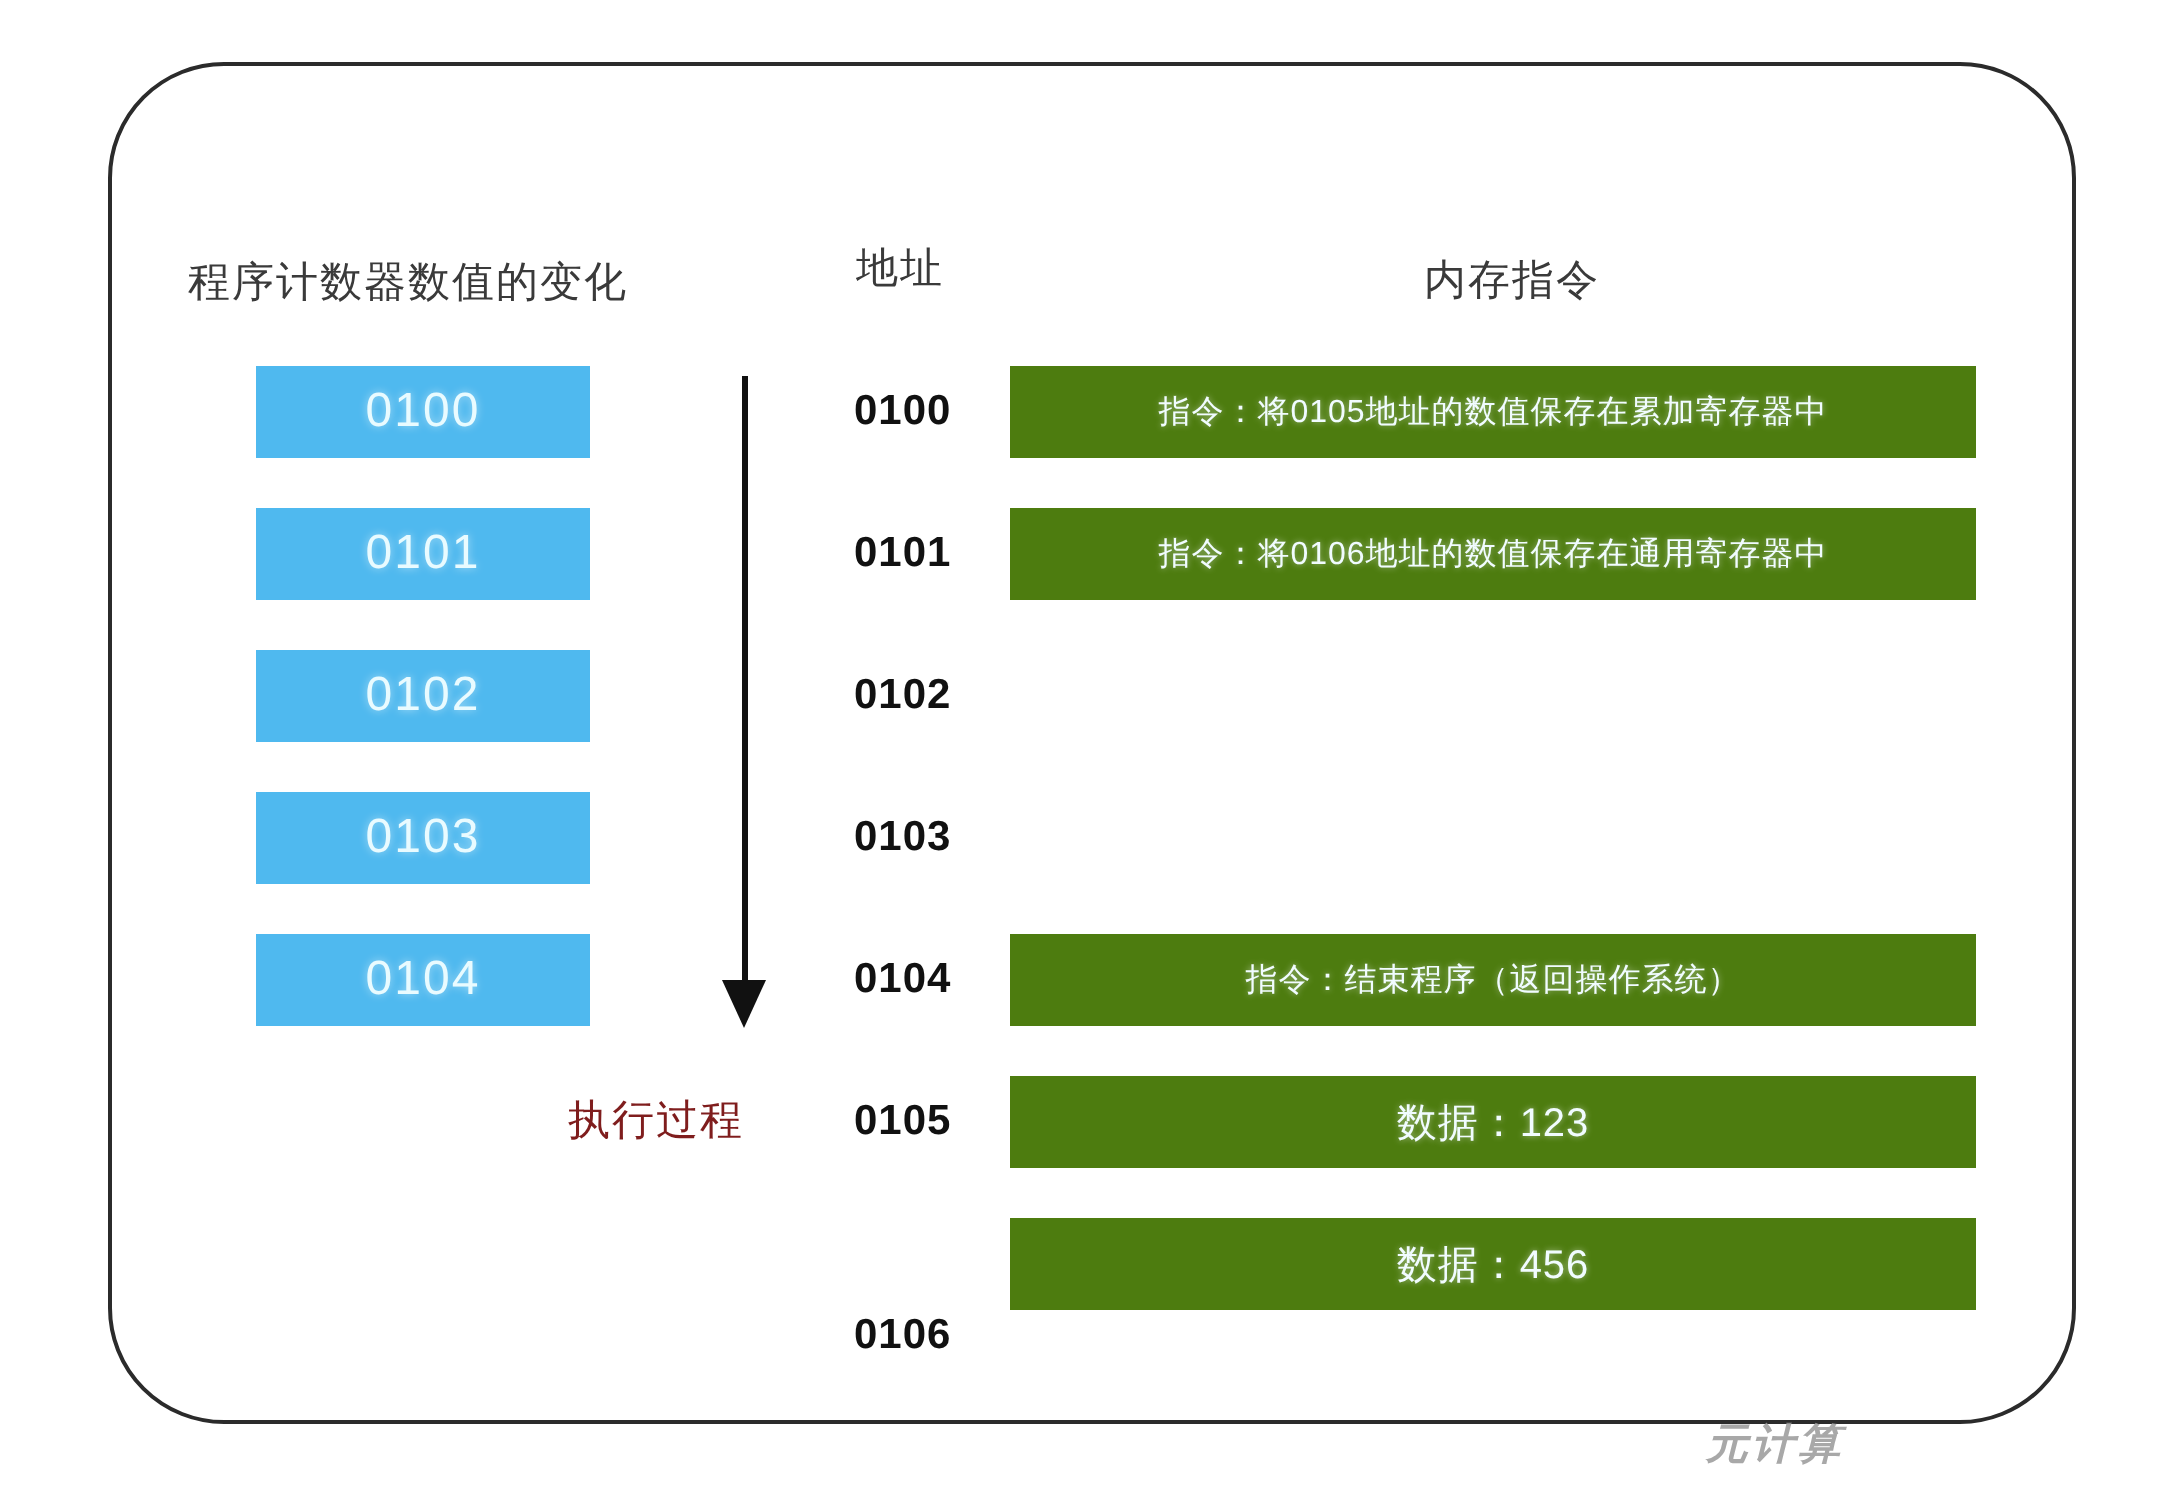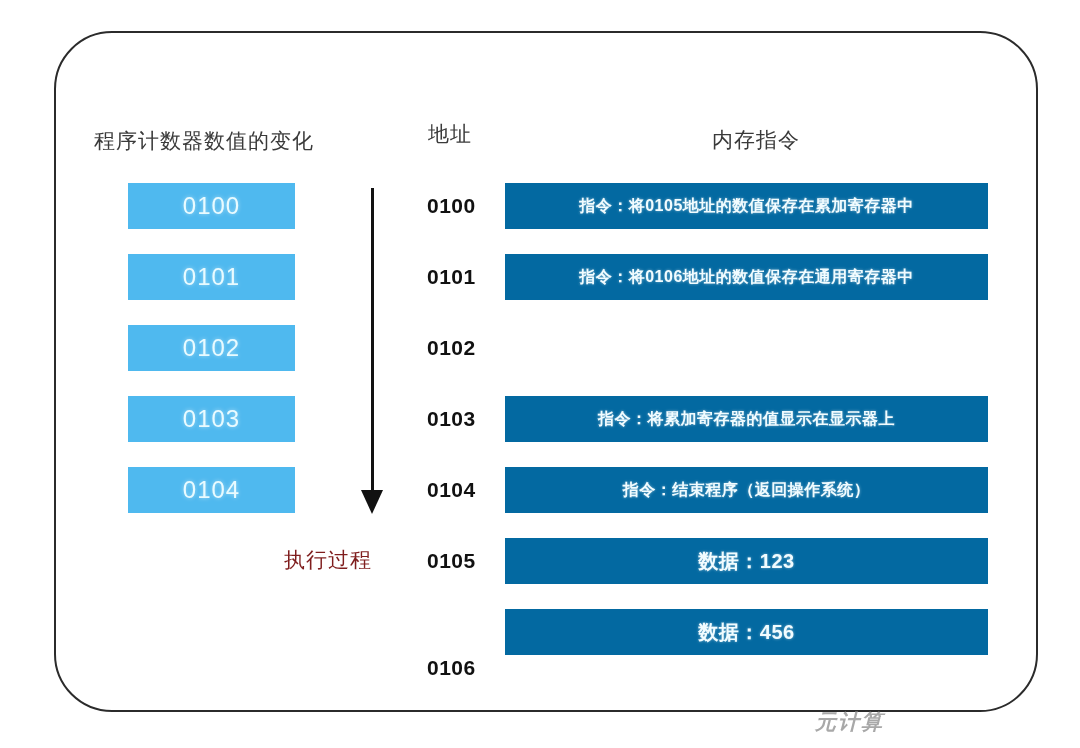--- a/index.html
+++ b/index.html
@@ -4,21 +4,21 @@
 <title>CPU 程序执行过程图</title>
 <style>
   html,body{margin:0;padding:0;}
   body{
     width:1080px;height:748px;
     background:#ffffff;
     font-family:"Liberation Sans","DejaVu Sans",sans-serif;
     overflow:hidden;
     position:relative;
   }
-  #stage{position:absolute;left:0;top:0;width:900px;height:748px;}
+  #stage{position:absolute;left:0;top:0;width:900px;height:748px;padding-left:38px;}
 
   
   .frame{
     position:absolute;
     left:54px;top:31px;
     width:984px;height:681px;
     box-sizing:border-box;
     border:2.5px solid #2b2b2b;
     border-radius:58px;
     background:transparent;
@@ -86,28 +86,27 @@
     letter-spacing:.5px;
     height:46px;
     display:flex;align-items:center;
   }
 
   
   .mem-box{
     position:absolute;
     left:505px;
     width:483px;height:46px;
-    background:#0369a1;
+    background:#4d7c0f;
     display:flex;align-items:center;justify-content:center;
     color:#f1fcff;
     font-size:16px;
     letter-spacing:.5px;
     white-space:nowrap;
     text-shadow:0 0 3px rgba(255,255,255,.5);
-    font-weight:bold;
   }
   .mem-box.data{font-size:20px;}
 
   
   .watermark{
     position:absolute;
     right:16px;bottom:12px;
     font-size:21px;
     font-weight:bold;
     color:#9a9a9a;
@@ -140,20 +139,19 @@
   <div class="addr" style="top:183px">0100</div>
   <div class="addr" style="top:254px">0101</div>
   <div class="addr" style="top:325px">0102</div>
   <div class="addr" style="top:396px">0103</div>
   <div class="addr" style="top:467px">0104</div>
   <div class="addr" style="top:538px">0105</div>
   <div class="addr" style="top:645px">0106</div>
 
   <div class="mem-box" style="top:183px">指令：将0105地址的数值保存在累加寄存器中</div>
   <div class="mem-box" style="top:254px">指令：将0106地址的数值保存在通用寄存器中</div>
-  <div class="mem-box" style="top:396px">指令：将累加寄存器的值显示在显示器上</div>
   <div class="mem-box" style="top:467px">指令：结束程序（返回操作系统）</div>
   <div class="mem-box data" style="top:538px">数据：123</div>
   <div class="mem-box data" style="top:609px">数据：456</div>
 
   <div class="watermark">元计算</div>
 
 </div>
 
 </body></html>

